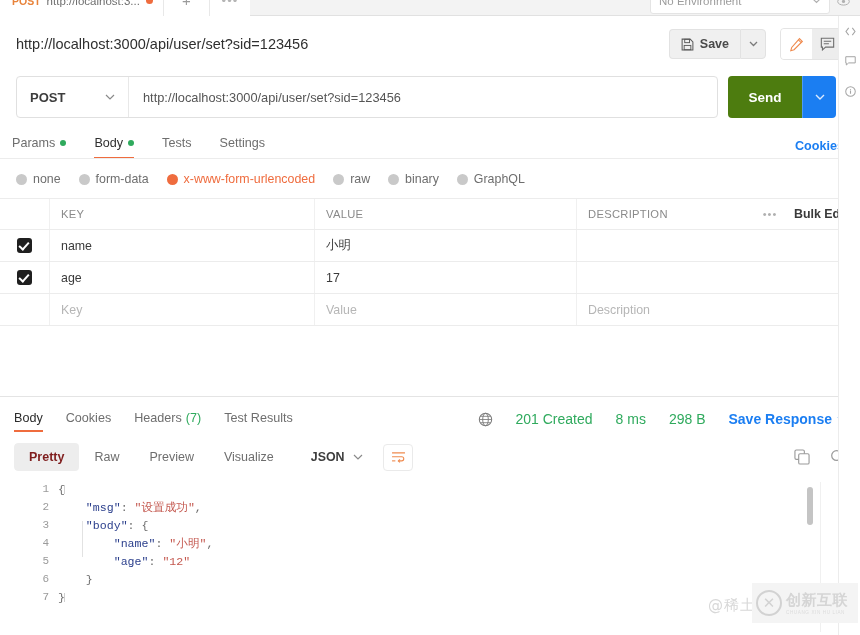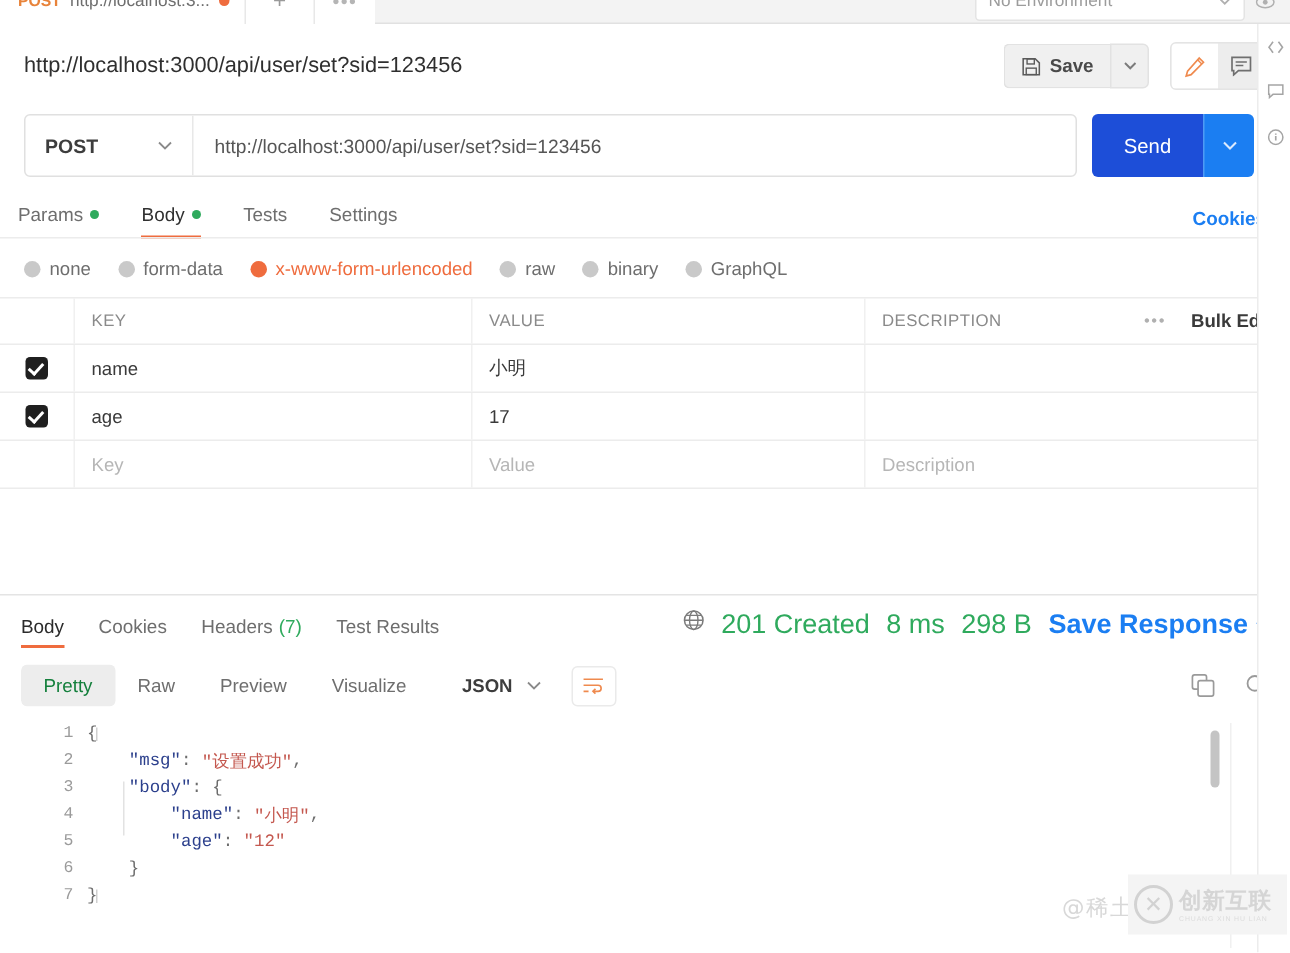--- a/index.html
+++ b/index.html
@@ -73,21 +73,21 @@
     overflow:hidden;
   }
   .method-sel {
     width:112px; display:flex; align-items:center; justify-content:space-between;
     padding:0 13px; font-size:13px; font-weight:700; color:#3d3d3d;
     border-right:1px solid #e8e8e8;
   }
   .url-input { flex:1; display:flex; align-items:center; padding:0 14px; font-size:12.8px; color:#555; }
   .send-group { display:flex; height:42px; border-radius:4px; overflow:hidden; }
   .send-btn {
-    width:74px; background:#1d4ed8; color:#fff; font-size:13.5px; font-weight:400;
+    width:74px; background:#4d7c0f; color:#fff; font-size:13.5px; font-weight:700;
     display:flex; align-items:center; justify-content:center;
   }
   .send-caret {
     width:34px; background:#1b7ef2; color:#cfe4fd; display:flex; align-items:center; justify-content:center;
     border-left:1px solid #4e9bf5;
   }
 
   
   .reqtabs {
     position:absolute; left:0; top:126px; width:860px; height:32px;
@@ -143,29 +143,29 @@
     border:solid #fff; border-width:0 2px 2px 0; transform:rotate(42deg);
   }
 
   
   .resp-div { position:absolute; left:0; top:396px; width:860px; height:1px; background:#e4e4e4; }
   .resptabs { position:absolute; left:0; top:400px; width:860px; height:32px; display:flex; align-items:flex-end; padding:0 14px; }
   .restab { position:relative; height:29px; display:flex; align-items:center; margin-right:23px; font-size:12.6px; color:#6e6e6e; }
   .restab.active { color:#2b2b2b; }
   .restab.active::after { content:''; position:absolute; left:0; right:0; bottom:0; height:2px; background:#ef6c3e; }
   .hcount { color:#2faa5d; margin-left:4px; }
-  .resp-meta { position:absolute; right:14px; bottom:5px; display:flex; align-items:flex-start; gap:11px; font-size:18px; }
+  .resp-meta { position:absolute; right:14px; bottom:5px; display:flex; align-items:flex-end; gap:23px; font-size:14px; }
   .m-green { color:#2faa5d; }
   .save-resp { color:#1b7ef2; font-weight:700; display:flex; align-items:center; gap:5px; }
 
   
   .restoolbar { position:absolute; left:0; top:436px; width:860px; height:42px; display:flex; align-items:center; padding:0 14px; }
   .view-pills { display:flex; align-items:center; border-radius:4px; overflow:hidden; }
   .vpill { height:28px; padding:0 15px; display:flex; align-items:center; font-size:12.5px; color:#6e6e6e; border-radius:4px; }
-  .vpill.active { background:#ededed; color:#15803d; }
+  .vpill.active { background:#ededed; color:#7f1d1d;font-weight:bold; }
   .fmt-sel { margin-left:12px; height:28px; display:flex; align-items:center; gap:9px; padding:0 10px; font-size:12.4px; color:#3d3d3d; font-weight:600; }
   .wrap-btn { margin-left:10px; width:30px; height:27px; border:1px solid #eaeaea; border-radius:4px; display:flex; align-items:center; justify-content:center; }
   .tb-right { position:absolute; right:14px; display:flex; align-items:center; gap:20px; }
 
   
   .codepane { position:absolute; left:0; top:480px; width:860px; height:155px; background:#fff; overflow:hidden; }
   .gutter { position:absolute; left:0; top:0; width:58px; height:155px; }
   .lnum { height:18px; display:flex; align-items:center; justify-content:flex-end; padding-right:9px;
     font-family:"Liberation Mono","DejaVu Sans Mono",monospace; font-size:11px; color:#9b9b9b; }
   .codelines { position:absolute; left:58px; top:0; right:0; }

